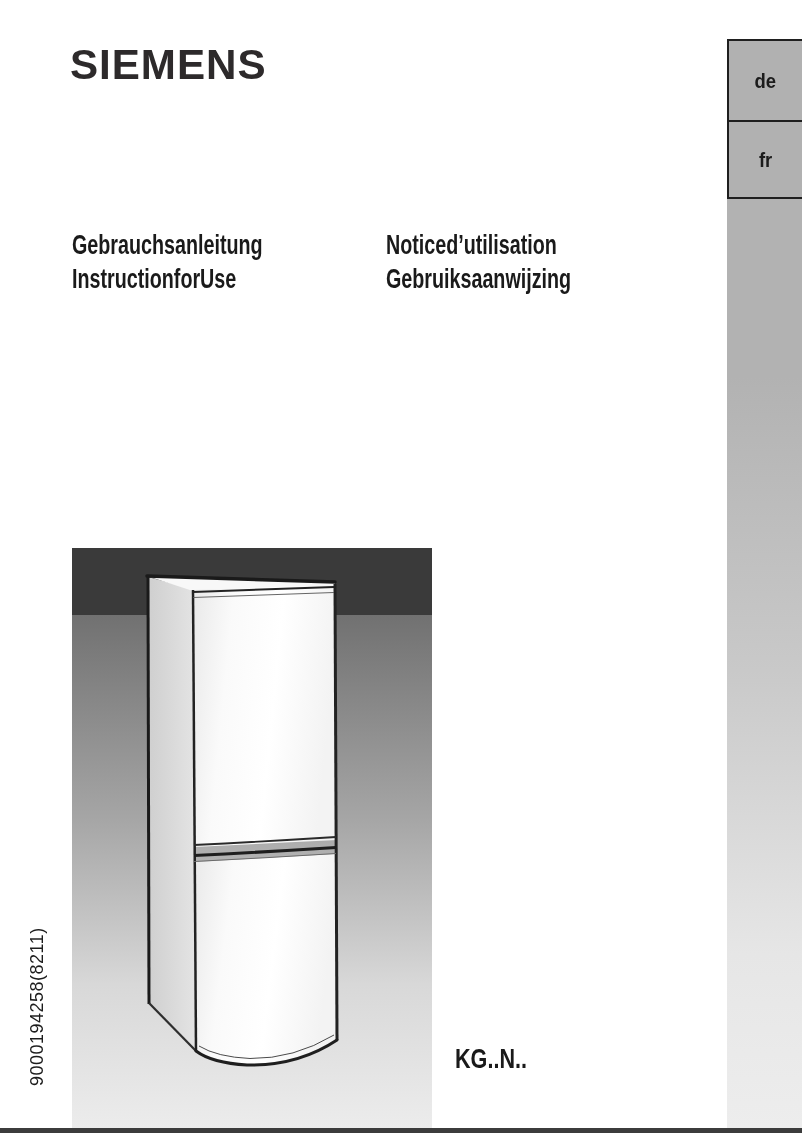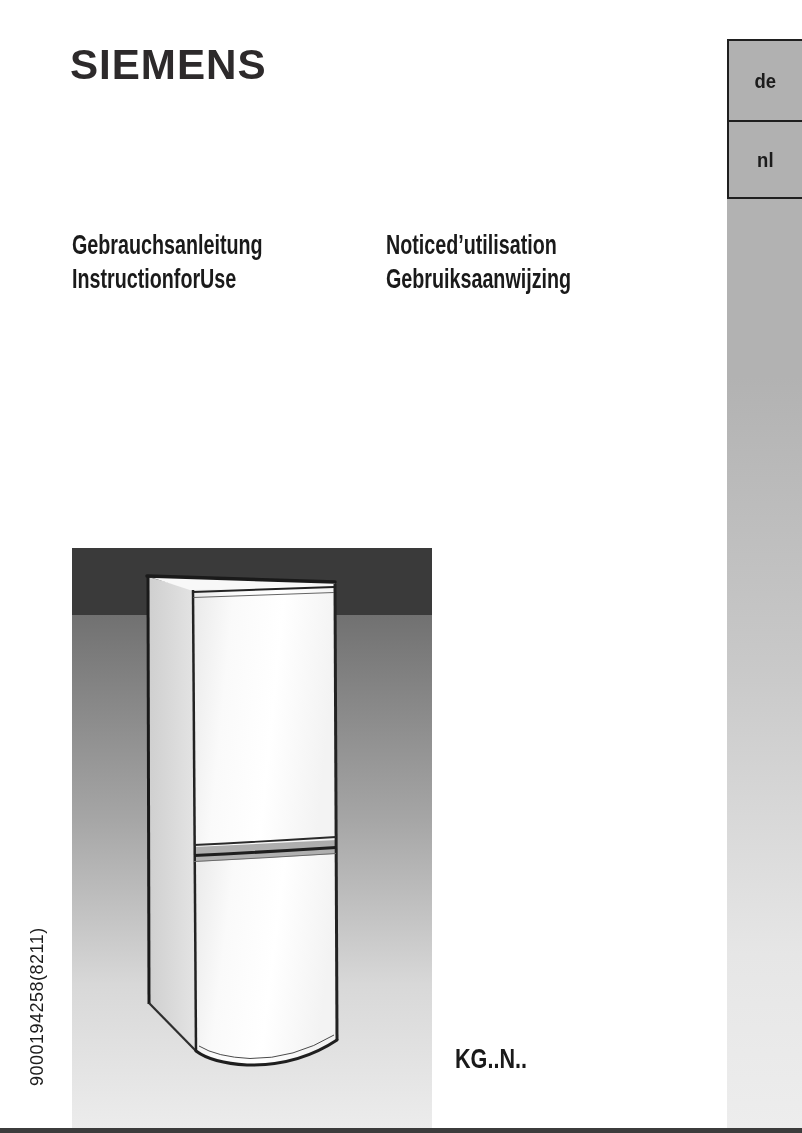--- a/index.html
+++ b/index.html
@@ -94,21 +94,21 @@
     <div>Noticed’utilisation</div>
     <div>Gebruiksaanwijzing</div>
   </div>
 
   <div class="lang-strip">
     <div class="tab-block">
       <div class="lang-tab">
         <span>de</span>
       </div>
       <div class="lang-tab">
-        <span>nl</span>
+        <span>fr</span>
       </div>
     </div>
   </div>
 
   <div class="fridge-figure">
     <svg width="360" height="580" viewBox="0 0 360 580" xmlns="http://www.w3.org/2000/svg">
       <defs>
         <linearGradient id="wallGrad" x1="0" y1="0" x2="0" y2="1">
           <stop offset="0%" stop-color="#717171"></stop>
           <stop offset="40%" stop-color="#a6a6a6"></stop>

